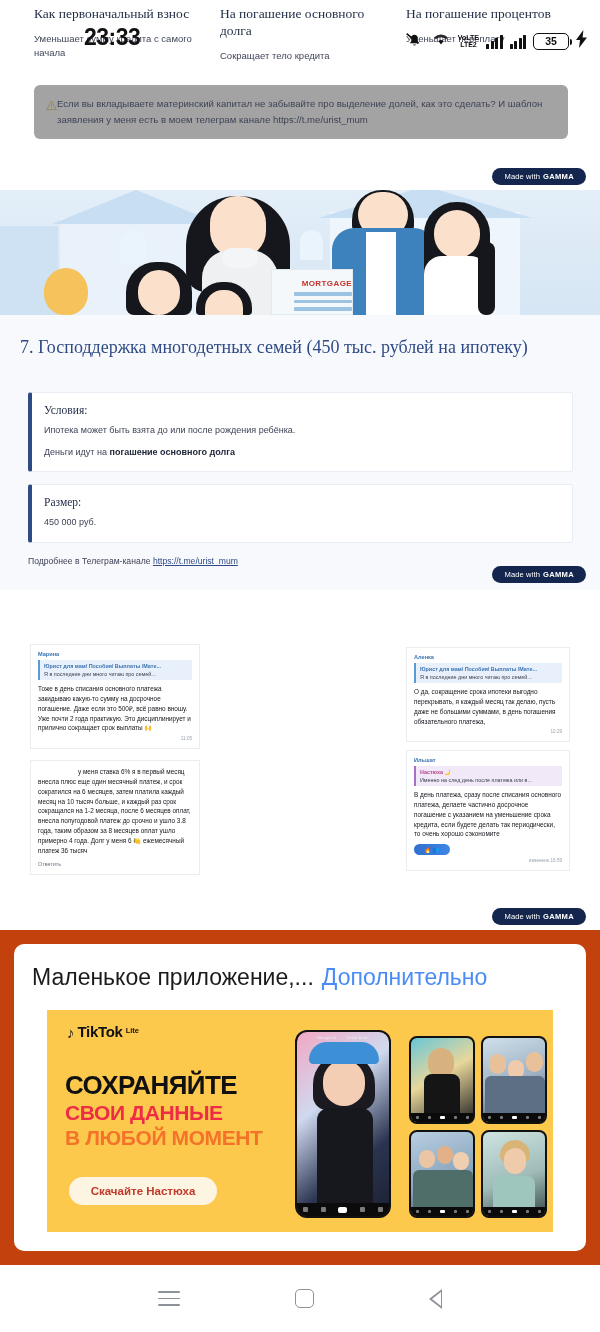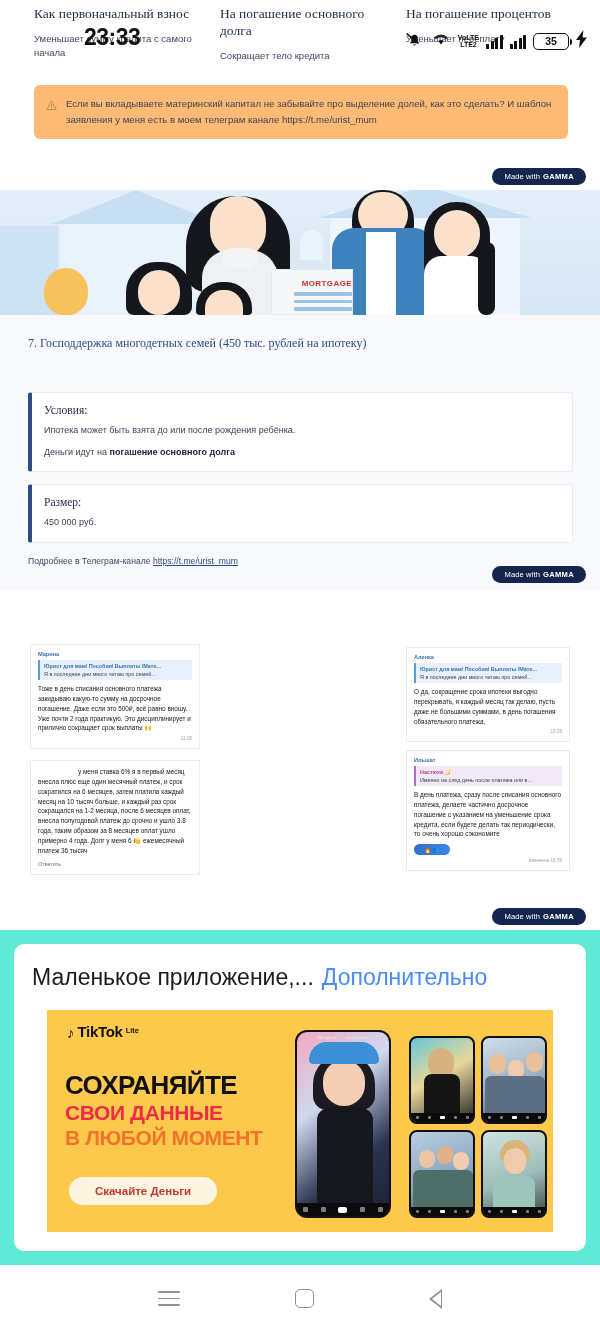--- a/index.html
+++ b/index.html
@@ -23,23 +23,23 @@
   .col{ width:168px; }
   .col-title{
     font-family:"Liberation Serif", serif;
     font-size:13.5px; color:#1f2a44; line-height:1.25; font-weight:400;
   }
   .col-sub{
     margin-top:9px; font-size:9.5px; color:#41475a; line-height:1.45;
   }
   .warn-box{
     position:absolute; left:34px; top:85px; width:534px;
-    background:#fdba74; border-radius:6px;
+    background:#a3a3a3; border-radius:6px;
     padding:11px 12px 12px 12px;
-    display:flex; gap:9px; align-items:flex-start;
+    display:flex; gap:0; align-items:flex-start;
   }
   .warn-ico{ flex:0 0 auto; margin-top:1px; opacity:.65; }
   .warn-txt{ font-size:9.6px; color:#3e4357; line-height:1.62; }
 
   .gamma-badge{
     position:absolute; background:#14264d; color:#ffffff;
     border-radius:11px; height:17px; padding:0 12px;
     display:flex; align-items:center; justify-content:center;
     font-size:7.6px; letter-spacing:.1px; white-space:nowrap;
   }
@@ -69,23 +69,23 @@
   .hair{ background:#15171c; }
   .doc-card{
     position:absolute; background:#f4f8fb; border:1px solid #e3ebf2;
     display:flex; flex-direction:column; align-items:center; justify-content:flex-start;
     padding-top:9px; gap:4px;
   }
   .doc-title{ font-size:8px; font-weight:bold; color:#c4342b; letter-spacing:.4px; }
   .doc-line{ width:72%; height:3.5px; background:#9dc3e3; border-radius:1px; }
 
   .main-title{
-    position:absolute; left:28px; top:146px; width:540px;
+    position:absolute; left:20px; top:146px; width:540px;
     font-family:"Liberation Serif", serif;
-    font-size:12px; line-height:1.28; color:#2f4b86; font-weight:400;
+    font-size:18px; line-height:1.28; color:#2f4b86; font-weight:400;
   }
 
   .cards{ position:absolute; left:28px; top:202px; width:545px; }
   .card-row{ display:flex; gap:12px; margin-bottom:12px; }
   .card{
     flex:1 1 0; background:#ffffff; border:1px solid #e8ecf3;
     border-left:4px solid #2f4b86; border-radius:3px;
     padding:11px 13px 12px 12px; min-height:74px;
   }
   .card.short{ min-height:52px; }
@@ -135,21 +135,21 @@
   .tg-react{
     margin-top:5px; width:36px; height:11px; border-radius:7px;
     background:linear-gradient(90deg,#2f6fd0,#3f86e6);
     display:flex; align-items:center; justify-content:center; gap:1px;
     font-size:6px;
   }
 
   
   .slide-ad{
     position:absolute; left:0; top:930px; width:600px; height:335px;
-    background:#5eead4;
+    background:#c2410c;
   }
   .ad-card{
     position:absolute; left:14px; top:14px; width:572px; height:307px;
     background:#ffffff; border-radius:10px; overflow:hidden;
   }
   .ad-head{
     position:absolute; left:0; top:12px; width:572px; height:42px;
     display:flex; align-items:center; padding:0 18px; gap:8px;
   }
   .ad-title{
@@ -409,21 +409,21 @@
     <div class="ad-banner">
       <div class="tt-logo">
         <span class="tt-note">♪</span>
         <span class="tt-word">TikTok</span>
         <span class="tt-lite">Lite</span>
       </div>
 
       <div class="tt-l1">СОХРАНЯЙТЕ</div>
       <div class="tt-l2">СВОИ ДАННЫЕ</div>
       <div class="tt-l3">В ЛЮБОЙ МОМЕНТ</div>
-      <div class="tt-btn">Скачайте Деньги</div>
+      <div class="tt-btn">Скачайте Настюха</div>
 
       <div class="ph-big">
         <div class="ph-img" style="background:linear-gradient(140deg,#f2a7c3 0%,#cfd9ef 35%,#2b3450 70%,#1b2033 100%);"></div>
         <div style="position:absolute; left:16px; top:22px; width:62px; height:56px; background:#1b1a20; border-radius:30px 30px 14px 14px;"></div>
         <div style="position:absolute; left:26px; top:28px; width:42px; height:46px; background:#f3cdb4; border-radius:21px;"></div>
         <div style="position:absolute; left:12px; top:10px; width:70px; height:22px; background:#3d8fd6; border-radius:34px 34px 8px 8px;"></div>
         <div style="position:absolute; left:20px; top:76px; width:56px; height:96px; background:#17181d; border-radius:12px 12px 0 0;"></div>
         <div class="ph-top">
           <span class="ph-tw">Mengikuti</span>
           <span class="ph-tw">Untuk Anda</span>

